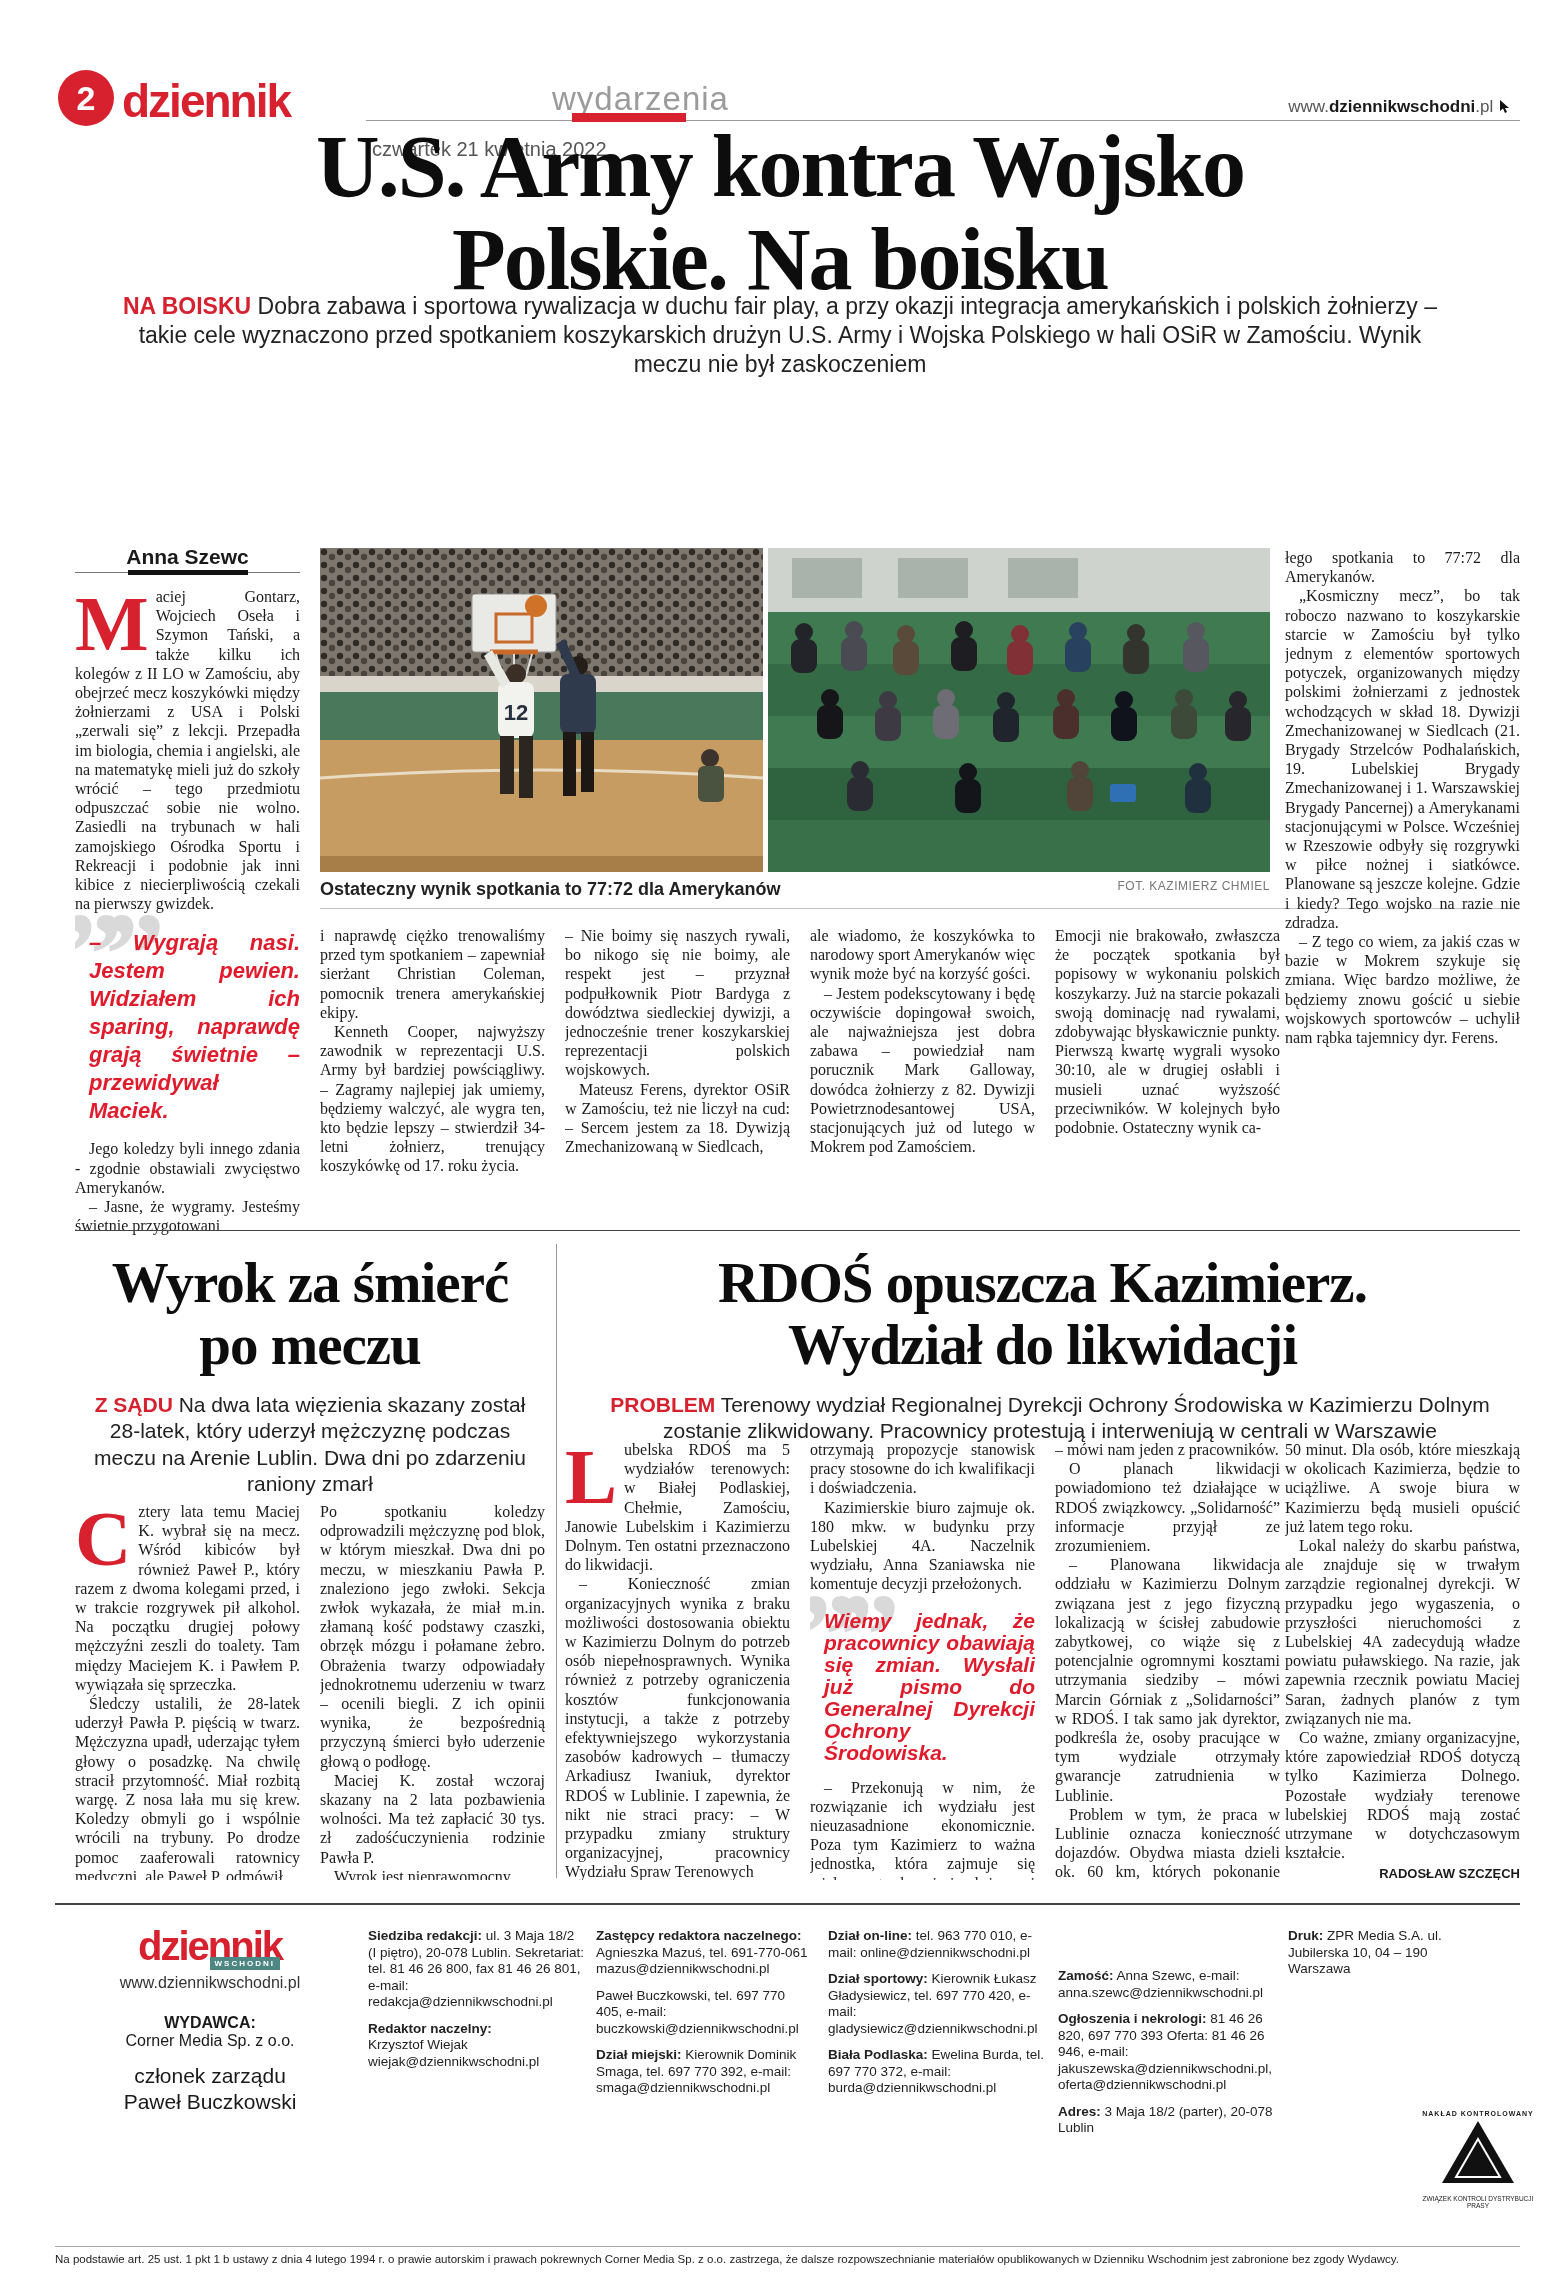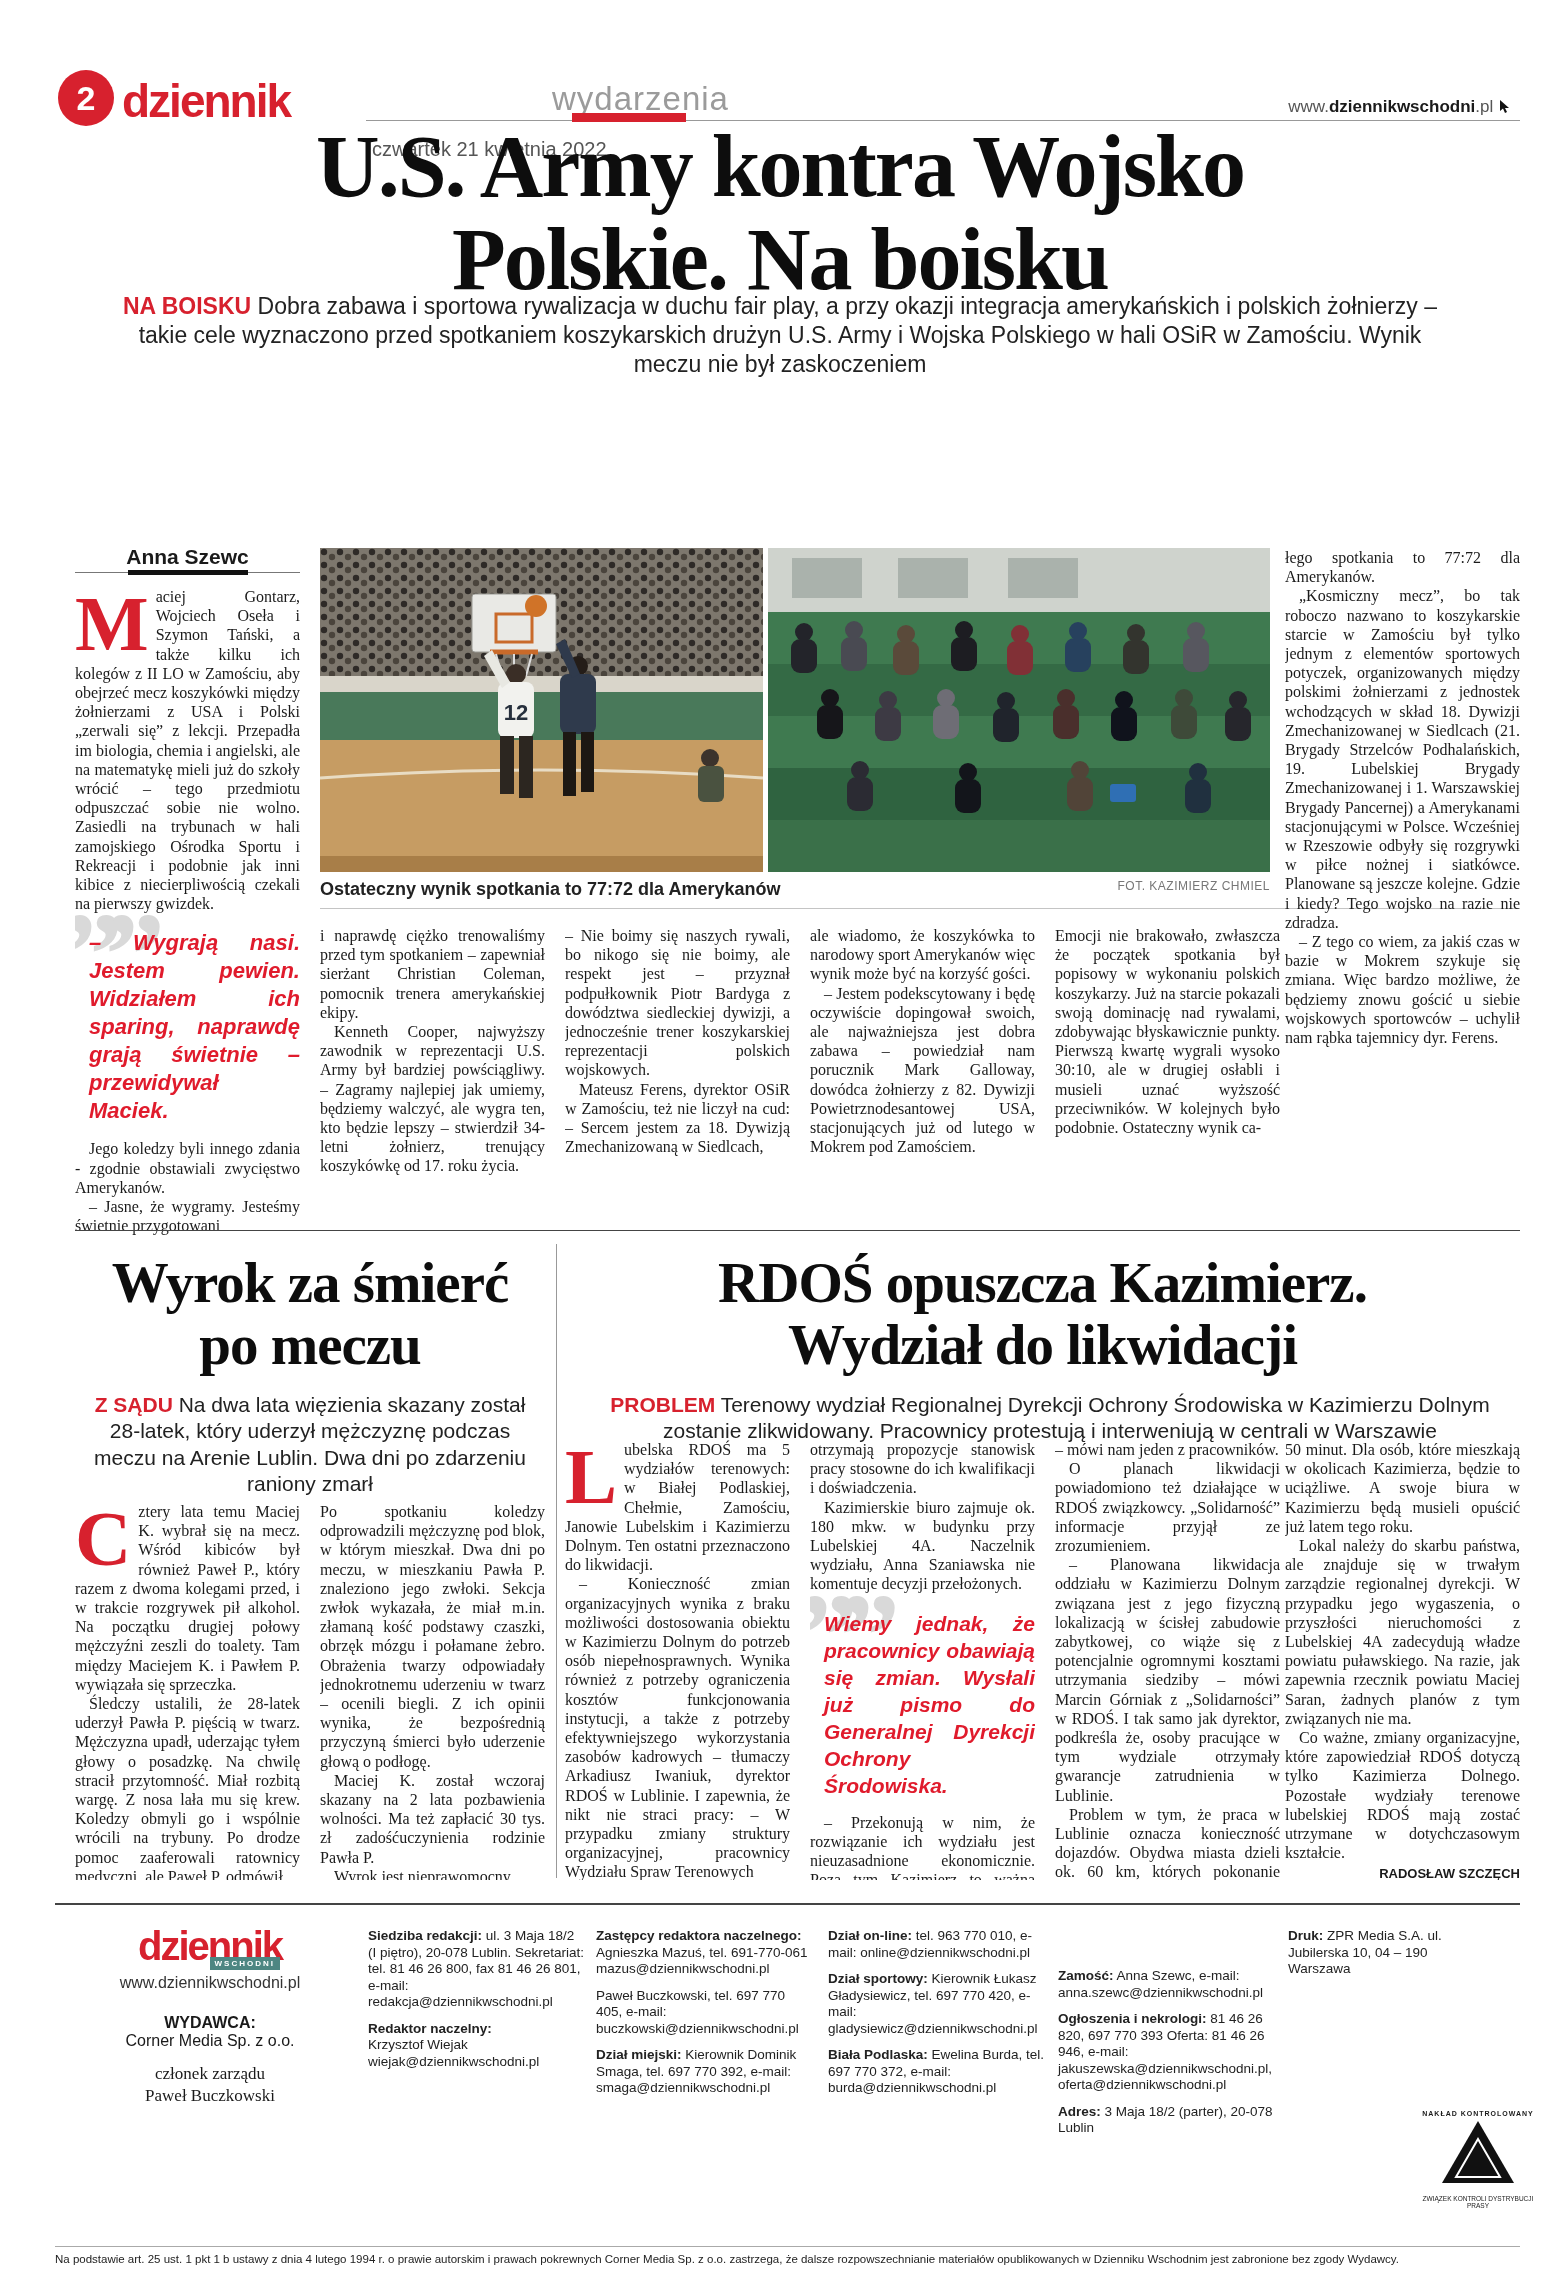--- a/index.html
+++ b/index.html
@@ -33,36 +33,36 @@
   .bodytxt p.first{text-indent:0;}
   .dropcap{float:left;font:700 78px/0.78 "Liberation Serif",serif;color:#d7212e;margin:7px 7px 0 0;}
   .byline{font:700 21px "Liberation Sans",sans-serif;text-align:center;margin-bottom:3px;}
   .byline-rule{position:relative;height:5px;margin-bottom:10px;}
   .byline-rule .thin{position:absolute;left:0;right:0;top:0;height:1px;background:#777;}
   .byline-rule .thick{position:absolute;left:50%;transform:translateX(-50%);top:-2px;width:120px;height:5px;background:#111;}
   .pullquote{position:relative;margin:16px 0 14px 0;font:italic 700 22px/28px "Liberation Sans",sans-serif;color:#e01b2c;padding-left:14px;}
   .pullquote::before{content:"\201D\201D";position:absolute;left:-12px;top:-34px;color:#d9d9d9;
     font:700 120px/1 "Liberation Serif",serif;letter-spacing:-18px;z-index:0;}
   .pullquote span{position:relative;z-index:1;}
-  .pq2{font-size:21px;line-height:27px;}
+  .pq2{font-size:21px;line-height:22px;}
   .author{text-align:right;font:700 13px "Liberation Sans",sans-serif;margin-top:4px;}
   
   .photo{background:#888;overflow:hidden;}
   .caption-row{display:flex;justify-content:space-between;align-items:flex-start;}
   .caption{font:700 18px "Liberation Sans",sans-serif;color:#222;}
   .credit{font:12px "Liberation Sans",sans-serif;color:#777;letter-spacing:.5px;}
   
   .fcol{font:13.5px/16.5px "Liberation Sans",sans-serif;color:#222;}
   .fcol p{margin:0 0 10px 0;}
   .fcol b{font-weight:700;}
   .fcenter{text-align:center;font-family:"Liberation Sans",sans-serif;}
   .fsite{font-size:16px;color:#333;margin-top:8px;}
   .fpub{font-weight:700;font-size:16px;margin-top:22px;}
   .fpub2{font-size:16px;}
-  .fmem{font-size:17px;margin-top:14px;font-family:Liberation Serif, serif;}
+  .fmem{font-size:21px;margin-top:14px;}
   .legal{font:11.5px "Liberation Sans",sans-serif;color:#222;}
   .kdp{text-align:center;font-family:"Liberation Sans",sans-serif;}
   .kdp .t1{font-size:7px;font-weight:700;letter-spacing:1px;}
   .kdp .t2{font-size:6.5px;margin-top:2px;}
 </style>
 </head>
 <body>
 
 <div class="abs pagecircle">
   <span>2</span>

